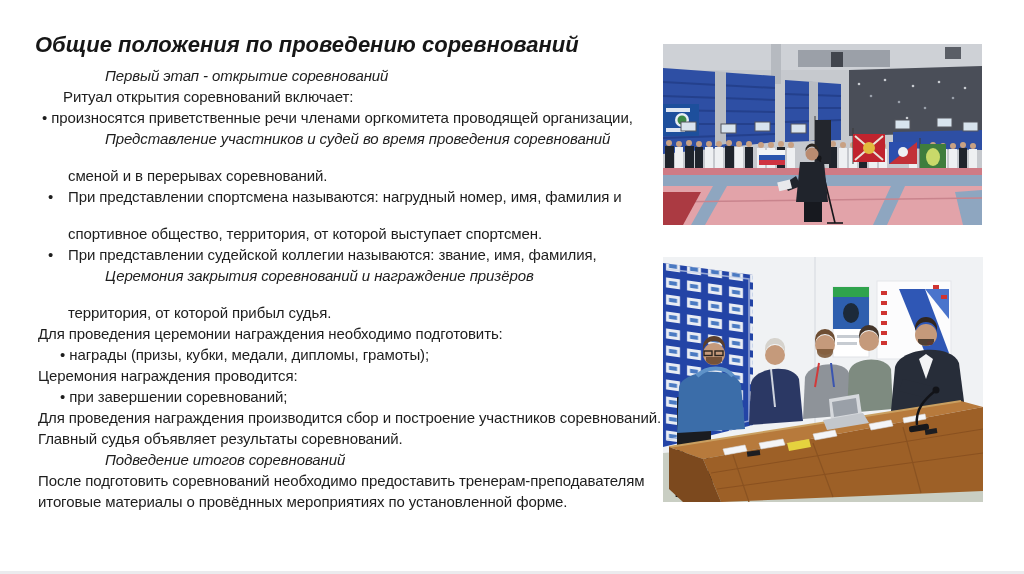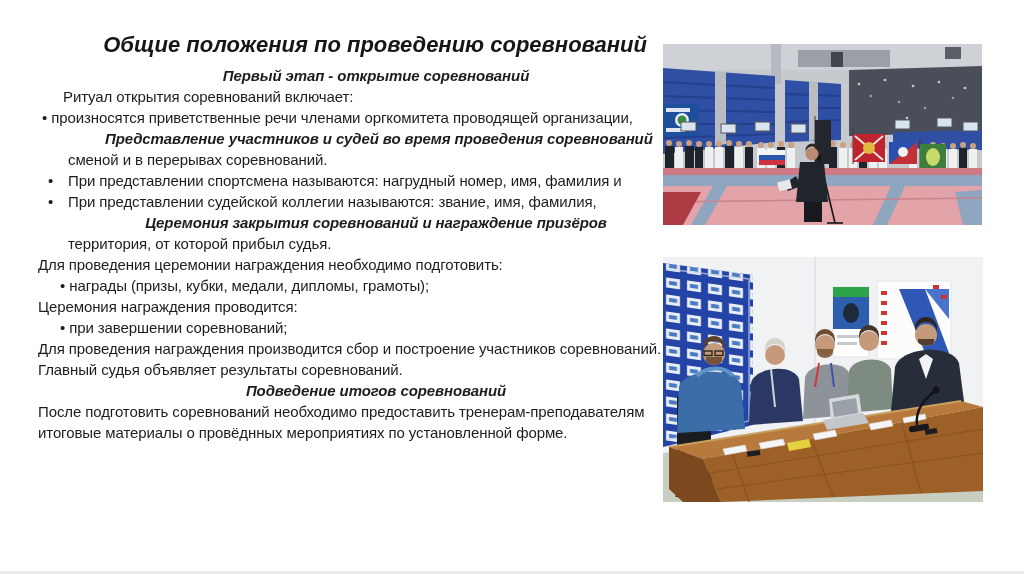--- a/index.html
+++ b/index.html
@@ -3,53 +3,54 @@
 <meta charset="utf-8">
 <style>
   html,body{margin:0;padding:0;}
   body{
     width:1024px;height:574px;position:relative;overflow:hidden;
     background:#ffffff;color:#1d1d1d;
     font-family:"Liberation Sans", sans-serif;
   }
   .text-col{position:absolute;left:35px;top:32px;width:612px;}
   .slide-title{
-    font-size:22px;font-weight:700;font-style:italic;text-align:right;
+    font-size:22px;font-weight:700;font-style:italic;text-align:left;
     line-height:26px;margin:0 0 7px 0;color:#161616;white-space:nowrap;
   }
   .line{font-size:15px;line-height:21px;white-space:nowrap;letter-spacing:-0.1px;}
-  .heading{font-weight:700;font-style:italic;padding-left:70px;text-align:center;}
+  .heading{font-weight:400;font-style:italic;padding-left:70px;}
   .body{padding-left:3px;}
   .body-indent{padding-left:28px;}
   .bullet-flush{padding-left:7px;}
   .bullet-flush::before{content:"\2022\00a0";}
   .cont-flush{padding-left:7px;}
   .bullet-hang{padding-left:13px;}
   .bullet-hang::before{content:"\2022";display:inline-block;width:20px;}
-  .cont-hang{padding-left:33px;}
+  .cont-hang{padding-left:33px;margin-top:16px;}
   .bullet-sub{padding-left:25px;}
   .bullet-sub::before{content:"\2022\00a0";}
   .photo{position:absolute;overflow:hidden;}
   .photo svg{display:block;width:100%;height:100%;}
   .photo-ceremony{left:663px;top:44px;width:319px;height:181px;}
   .photo-judges{left:663px;top:257px;width:320px;height:245px;}
   .bottom-divider{position:absolute;left:0;bottom:0;width:1024px;height:3px;background:#ebebee;}
 </style>
 </head>
 <body>
 
 <div class="text-col">
   <div class="slide-title">Общие положения по проведению соревнований</div>
   <div id="lines">
       <div class="line heading">Первый этап - открытие соревнований</div>
       <div class="line body-indent">Ритуал открытия соревнований включает:</div>
       <div class="line bullet-flush">произносятся приветственные речи членами оргкомитета проводящей организации,</div>
       <div class="line heading">Представление участников и судей во время проведения соревнований</div>
       <div class="line cont-hang">сменой и в перерывах соревнований.</div>
       <div class="line bullet-hang">При представлении спортсмена называются: нагрудный номер, имя, фамилия и</div>
+      <div class="line cont-hang">спортивное общество, территория, от которой выступает спортсмен.</div>
       <div class="line bullet-hang">При представлении судейской коллегии называются: звание, имя, фамилия,</div>
       <div class="line heading">Церемония закрытия соревнований и награждение призёров</div>
       <div class="line cont-hang">территория, от которой прибыл судья.</div>
       <div class="line body">Для проведения церемонии награждения необходимо подготовить:</div>
       <div class="line bullet-sub">награды (призы, кубки, медали, дипломы, грамоты);</div>
       <div class="line body">Церемония награждения проводится:</div>
       <div class="line bullet-sub">при завершении соревнований;</div>
       <div class="line body">Для проведения награждения производится сбор и построение участников соревнований.</div>
       <div class="line body">Главный судья объявляет результаты соревнований.</div>
       <div class="line heading">Подведение итогов соревнований</div>

